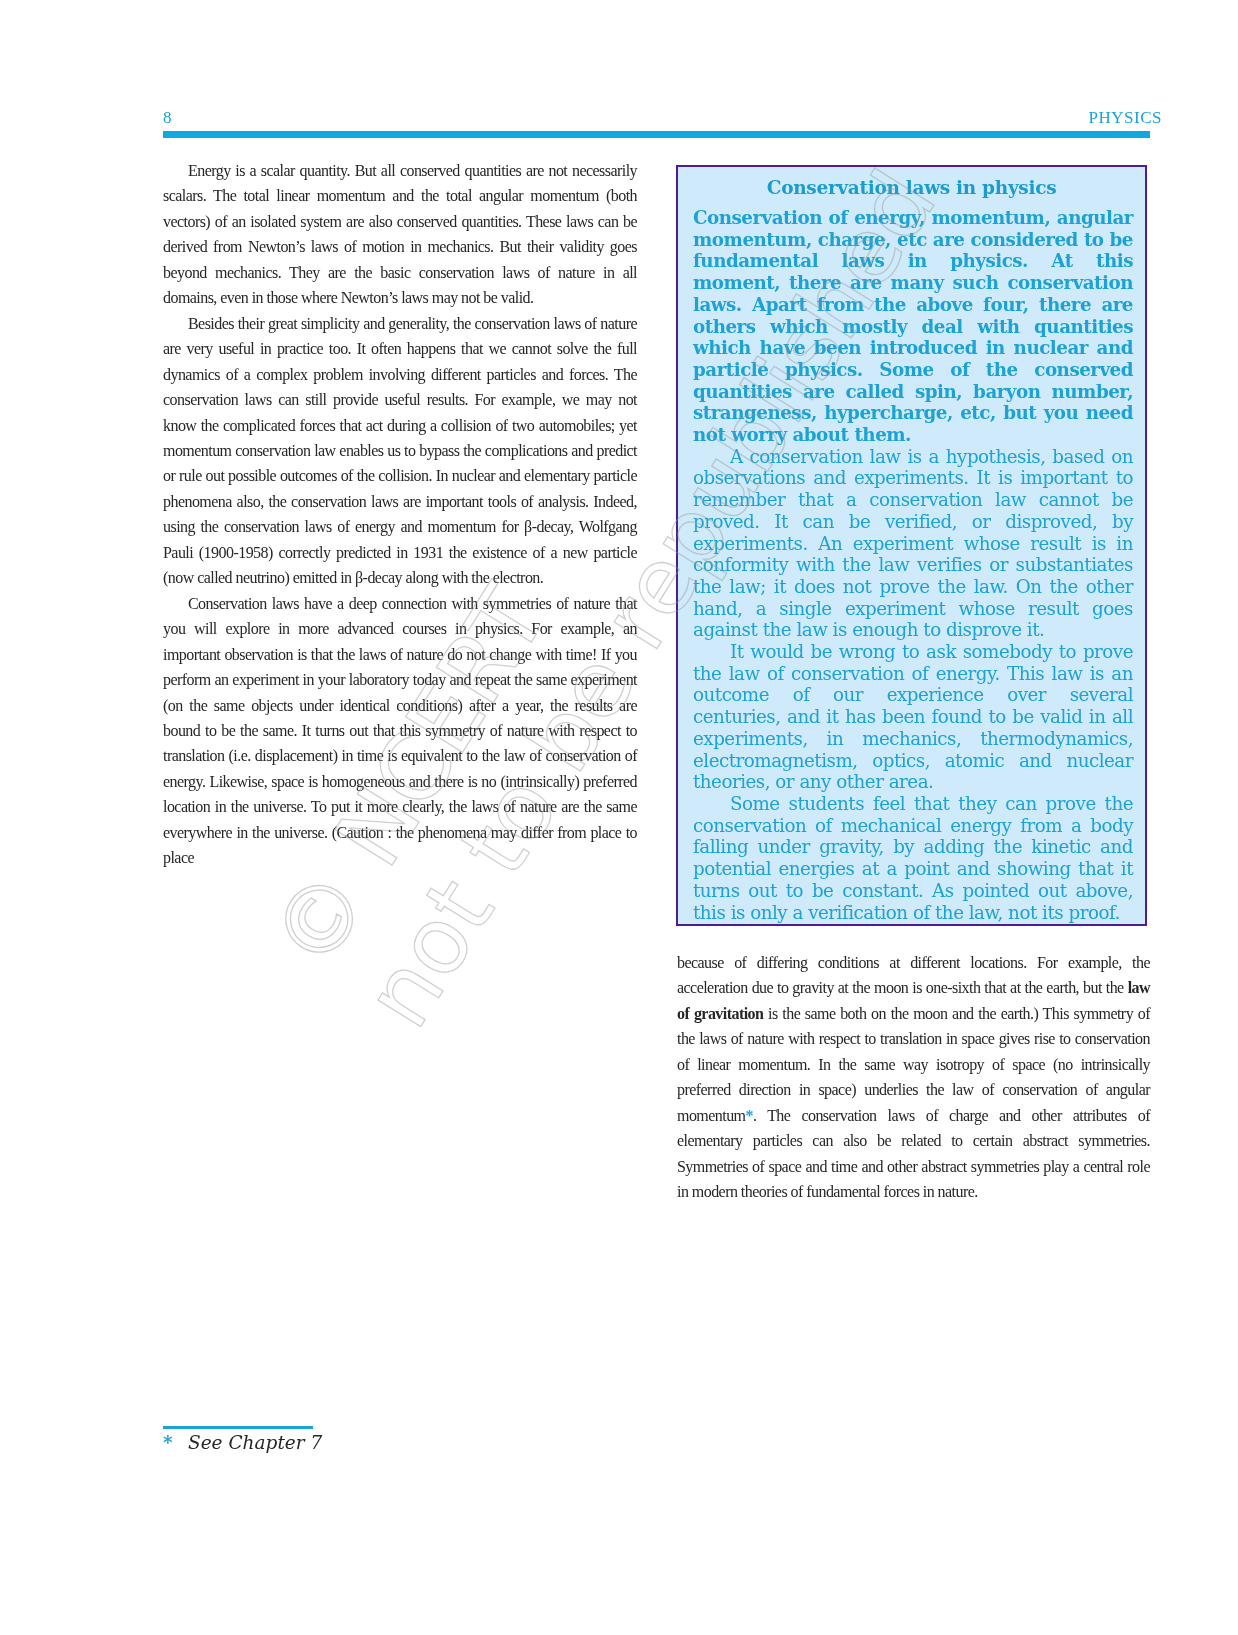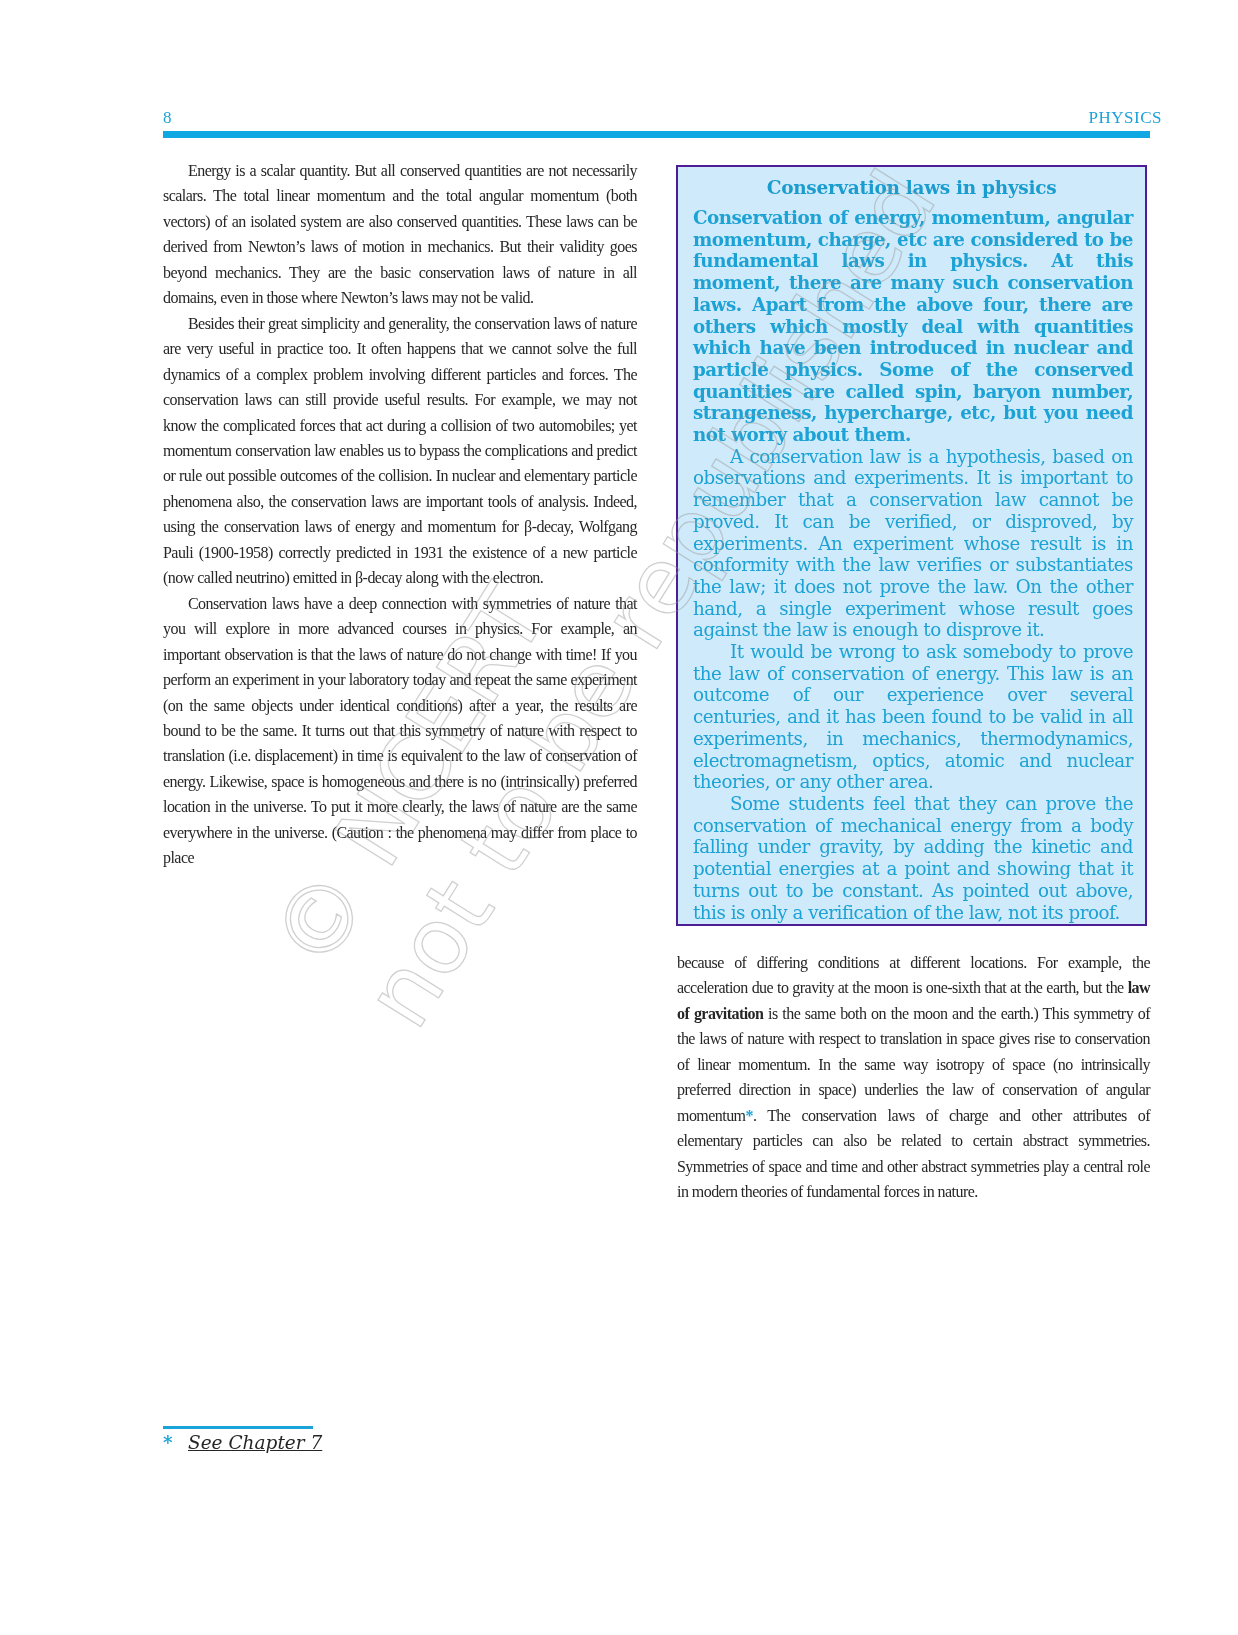--- a/index.html
+++ b/index.html
@@ -28,21 +28,21 @@
               line-height:21.7px; color:#1ca2d4; text-align:justify; letter-spacing:-0.5px; }
   .box-body p { margin:0; text-indent:37px; }
   .box-body p.noindent { text-indent:0;font-weight:bold; }
 
   .watermark { position:absolute; left:250px; top:930px; font-size:92px; color:transparent;
                -webkit-text-stroke:1.3px rgba(150,150,150,0.45); transform:rotate(-58deg);
                transform-origin:left top; white-space:nowrap; font-family:"DejaVu Sans", sans-serif;
                pointer-events:none; line-height:110px; }
 
   .fn-rule { position:absolute; left:163px; top:1426px; width:150px; height:3px; background:#1aa3d8; }
-  .fn { position:absolute; left:163px; top:1432px; font-size:18.5px; color:#262626;text-decoration:underline; }
+  .fn { position:absolute; left:163px; top:1432px; font-size:18.5px; color:#262626; }
   .fn-star { color:#1aa3d8; font-weight:bold; display:inline-block; width:25px; }
   .fn-text { font-style:italic; }
 </style>
 </head>
 <body>
 
 <div class="hdr-num">8</div>
 <div class="hdr-title">PHYSICS</div>
 <div class="hdr-rule"></div>
 

